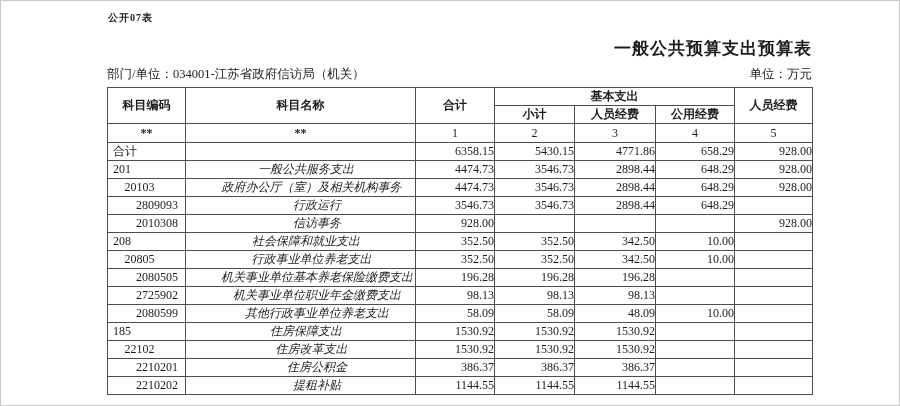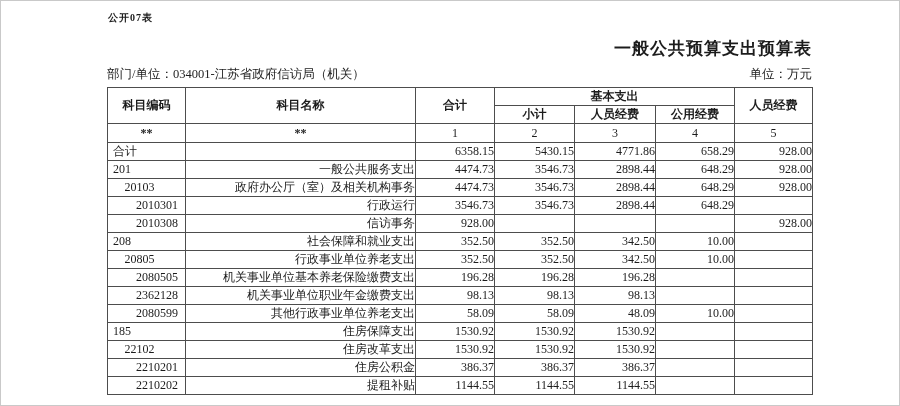--- a/index.html
+++ b/index.html
@@ -39,21 +39,21 @@
     font-weight:bold; text-align:center; vertical-align:middle;
     font-size:12.5px; height:15px;
   }
   td.hd-num{
     font-weight:normal; text-align:center; vertical-align:middle;
     font-size:12px; height:19px;
   }
   td.hd-mask{ font-weight:bold; text-align:center; height:19px; }
   tbody td{ height:16px; vertical-align:middle; }
   td.code{ text-align:left; }
-  td.name{ text-align:right; }
+  td.name{ text-align:center;font-style:italic; }
   td.num{ text-align:right; padding-right:12px; }
 </style>
 </head>
 <body>
 
 <div class="form-label">公开07表</div>
 
 <div class="page-title">一般公共预算支出预算表</div>
 
 <div class="meta-row">
@@ -116,21 +116,21 @@
       <tr>
         <td class="code" style="padding-left: 16.5px;">20103</td>
         <td class="name" style="padding-left: 22px;">政府办公厅（室）及相关机构事务</td>
         <td class="num">4474.73</td>
         <td class="num">3546.73</td>
         <td class="num">2898.44</td>
         <td class="num">648.29</td>
         <td class="num">928.00</td>
       </tr>
       <tr>
-        <td class="code" style="padding-left: 28px;">2010301</td>
+        <td class="code" style="padding-left: 28px;">2809093</td>
         <td class="name" style="padding-left: 33px; margin-top: 13px;">行政运行</td>
         <td class="num">3546.73</td>
         <td class="num">3546.73</td>
         <td class="num">2898.44</td>
         <td class="num">648.29</td>
         <td class="num"></td>
       </tr>
       <tr>
         <td class="code" style="padding-left: 28px;">2010308</td>
         <td class="name" style="padding-left: 33px;">信访事务</td>
@@ -161,21 +161,21 @@
       <tr>
         <td class="code" style="padding-left: 28px;">2080505</td>
         <td class="name" style="padding-left: 33px;">机关事业单位基本养老保险缴费支出</td>
         <td class="num">196.28</td>
         <td class="num">196.28</td>
         <td class="num">196.28</td>
         <td class="num"></td>
         <td class="num"></td>
       </tr>
       <tr>
-        <td class="code" style="padding-left: 28px;">2362128</td>
+        <td class="code" style="padding-left: 28px;">2725902</td>
         <td class="name" style="padding-left: 33px;">机关事业单位职业年金缴费支出</td>
         <td class="num">98.13</td>
         <td class="num">98.13</td>
         <td class="num">98.13</td>
         <td class="num"></td>
         <td class="num"></td>
       </tr>
       <tr>
         <td class="code" style="padding-left: 28px;">2080599</td>
         <td class="name" style="padding-left: 33px;">其他行政事业单位养老支出</td>

